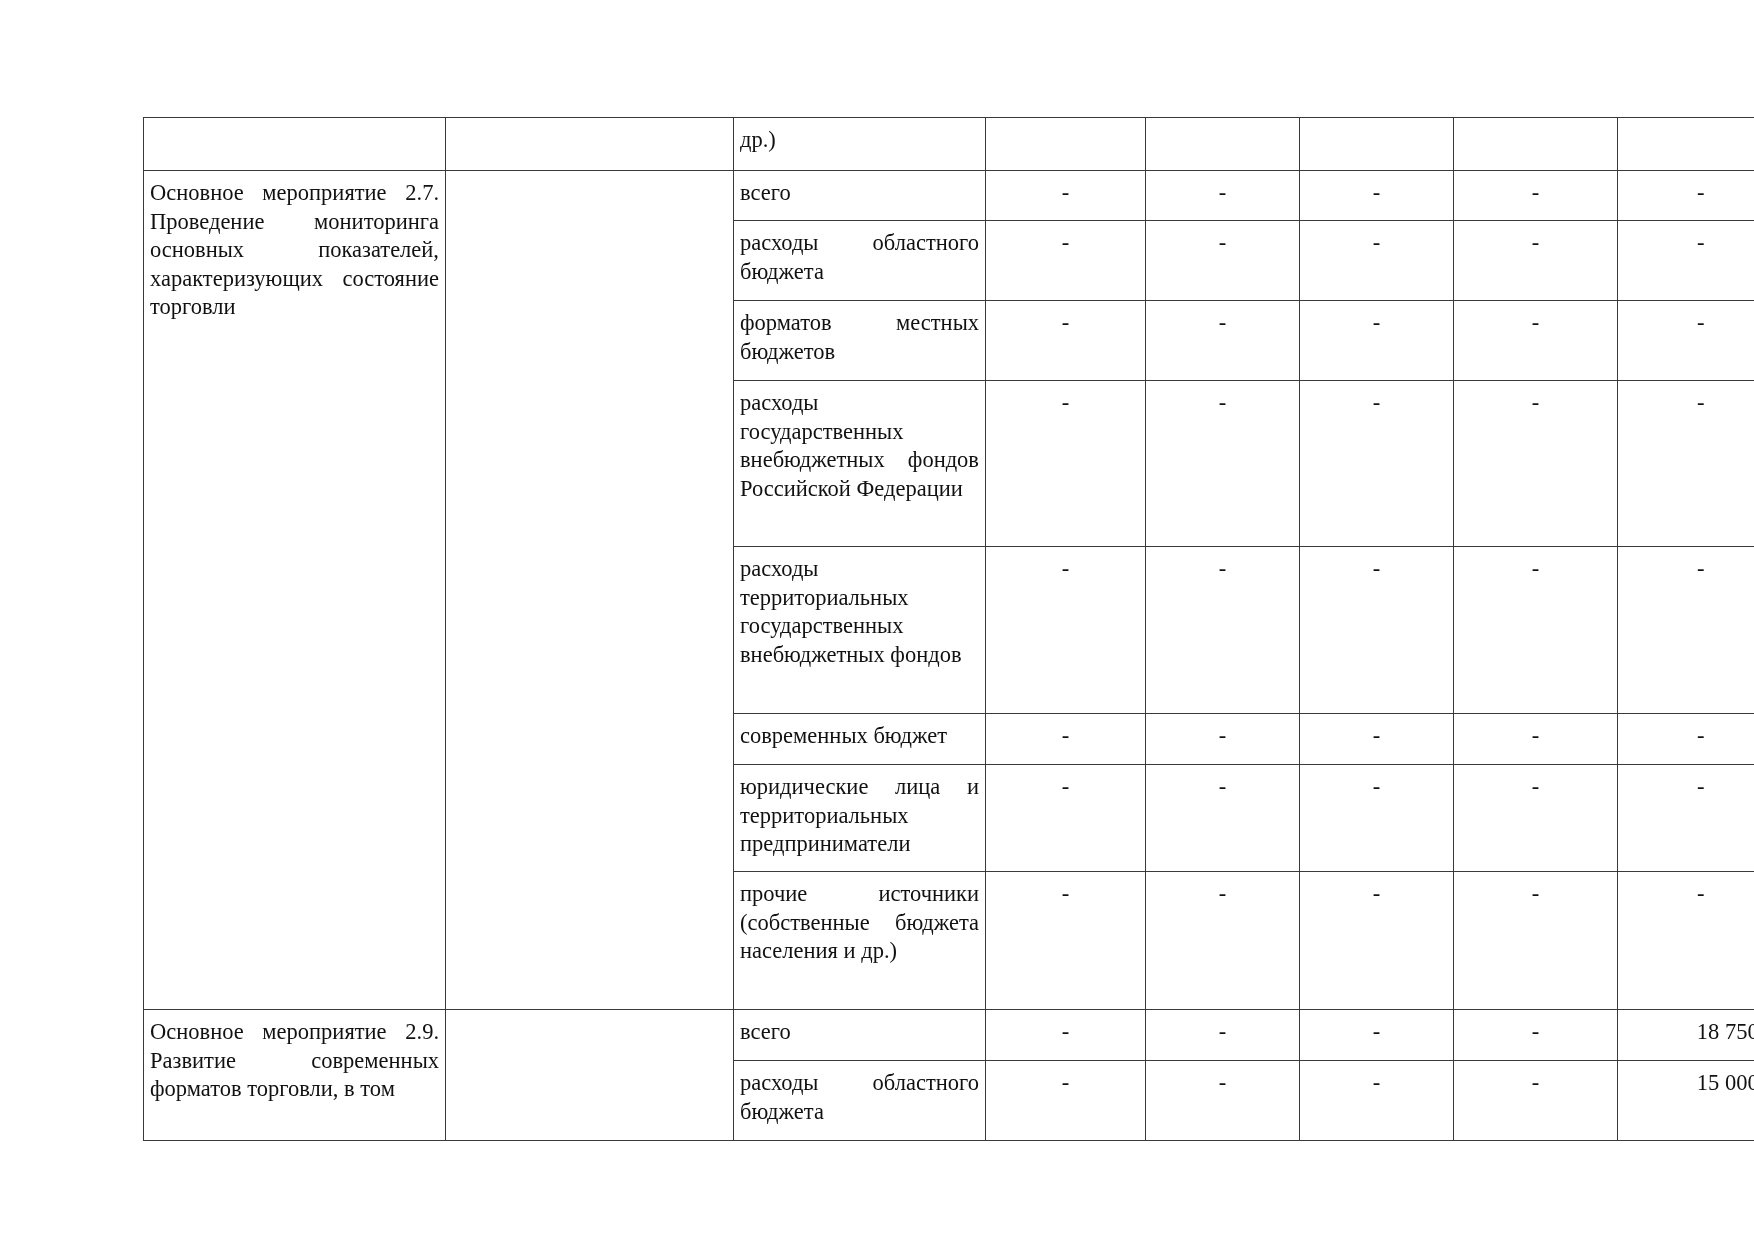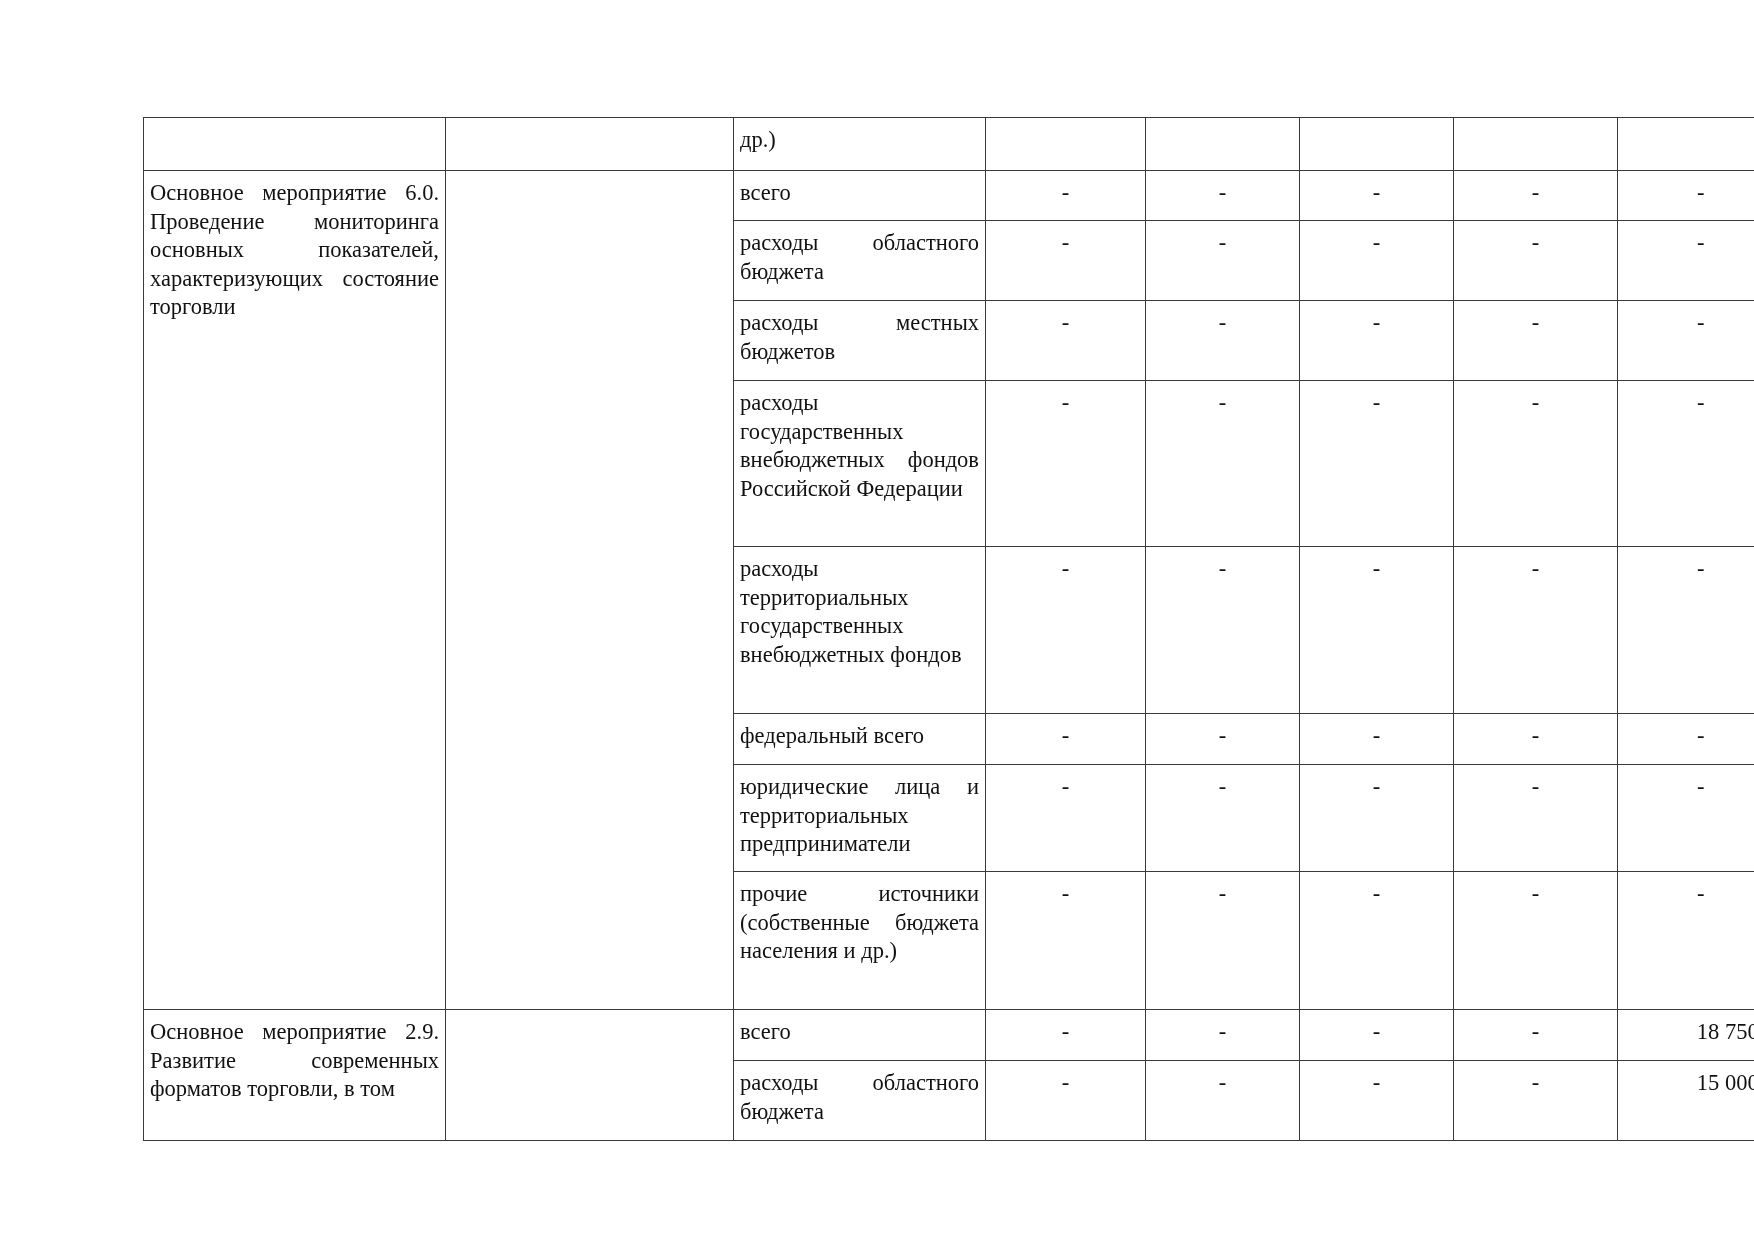--- a/index.html
+++ b/index.html
@@ -68,39 +68,39 @@
       <td></td>
       <td>др.)</td>
       <td class="val"></td>
       <td class="val"></td>
       <td class="val"></td>
       <td class="val"></td>
       <td class="val last no-right"></td>
     </tr>
 
     <tr style="height:50px">
-      <td rowspan="8" class="justify">Основное мероприятие 6.0. Проведение мониторинга основных показателей, характеризующих состояние торговли</td>
+      <td rowspan="8" class="justify">Основное мероприятие 2.7. Проведение мониторинга основных показателей, характеризующих состояние торговли</td>
       <td rowspan="8"></td>
       <td>всего</td>
       <td class="val">-</td>
       <td class="val">-</td>
       <td class="val">-</td>
       <td class="val">-</td>
       <td class="val no-right">-</td>
     </tr>
     <tr style="height:80px">
       <td class="justify">расходы областного бюджета</td>
       <td class="val">-</td>
       <td class="val">-</td>
       <td class="val">-</td>
       <td class="val">-</td>
       <td class="val no-right">-</td>
     </tr>
     <tr style="height:80px">
-      <td class="justify">расходы местных бюджетов</td>
+      <td class="justify">форматов местных бюджетов</td>
       <td class="val">-</td>
       <td class="val">-</td>
       <td class="val">-</td>
       <td class="val">-</td>
       <td class="val no-right">-</td>
     </tr>
     <tr style="height:166px">
       <td class="justify">расходы государственных внебюджетных фондов Российской Федерации</td>
       <td class="val">-</td>
       <td class="val">-</td>
@@ -110,21 +110,21 @@
     </tr>
     <tr style="height:167px">
       <td class="justify">расходы территориальных государственных внебюджетных фондов</td>
       <td class="val">-</td>
       <td class="val">-</td>
       <td class="val">-</td>
       <td class="val">-</td>
       <td class="val no-right">-</td>
     </tr>
     <tr style="height:51px">
-      <td>федеральный всего</td>
+      <td>современных бюджет</td>
       <td class="val">-</td>
       <td class="val">-</td>
       <td class="val">-</td>
       <td class="val">-</td>
       <td class="val no-right">-</td>
     </tr>
     <tr style="height:107px">
       <td class="justify">юридические лица и территориальных предприниматели</td>
       <td class="val">-</td>
       <td class="val">-</td>

